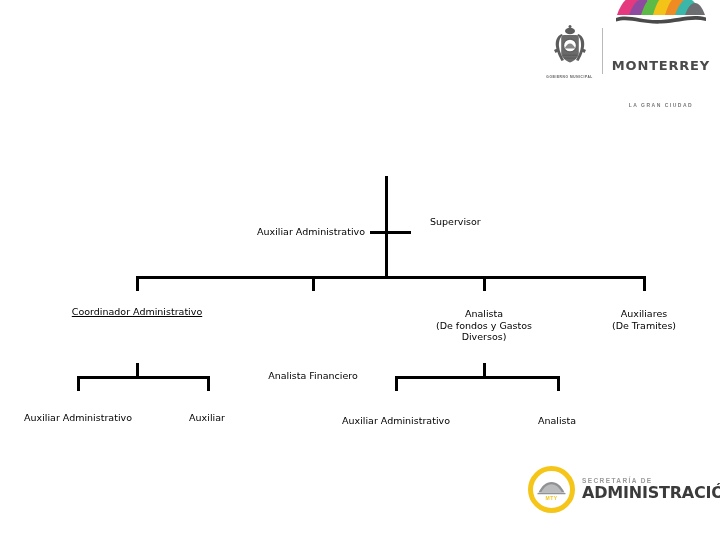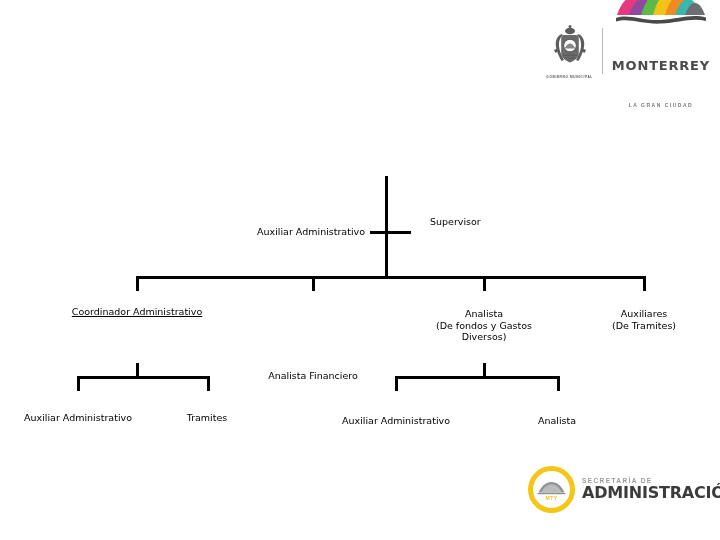--- a/index.html
+++ b/index.html
@@ -248,21 +248,21 @@
   <div class="line-h" style="left:77px; top:376px; width:133px;"></div>
   <div class="line-v" style="left:77px; top:376px; height:15px;"></div>
   <div class="line-v" style="left:207px; top:376px; height:15px;"></div>
 
   <div class="line-v" style="left:483px; top:363px; height:15px;"></div>
   <div class="line-h" style="left:395px; top:376px; width:165px;"></div>
   <div class="line-v" style="left:395px; top:376px; height:15px;"></div>
   <div class="line-v" style="left:557px; top:376px; height:15px;"></div>
 
   <div class="node" style="left:78px; top:412px; width:180px;">Auxiliar Administrativo</div>
-  <div class="node" style="left:207px; top:412px; width:100px;">Tramites</div>
+  <div class="node" style="left:207px; top:412px; width:100px;">Auxiliar</div>
   <div class="node" style="left:396px; top:415px; width:180px;">Auxiliar Administrativo</div>
   <div class="node" style="left:557px; top:415px; width:100px;">Analista</div>
 
   <div id="footer-logo">
     <div class="badge-circle">
       <svg width="29" height="15" viewBox="0 0 29 15" style="margin-bottom:5px;" aria-hidden="true">
         <path d="M1.5 12.5 C5 5.5 9 2 14.5 2 C20 2 24 5.5 27.5 12.5 Z" fill="#8f9194"></path>
         <path d="M4 12.5 C7 7 10.5 4.2 14.5 4.2 C18.5 4.2 22 7 25 12.5 Z" fill="#b9bbbd"></path>
         <path d="M0.5 13.6 L28.5 13.6" stroke="#8f9194" stroke-width="1.3" fill="none"></path>
       </svg>

